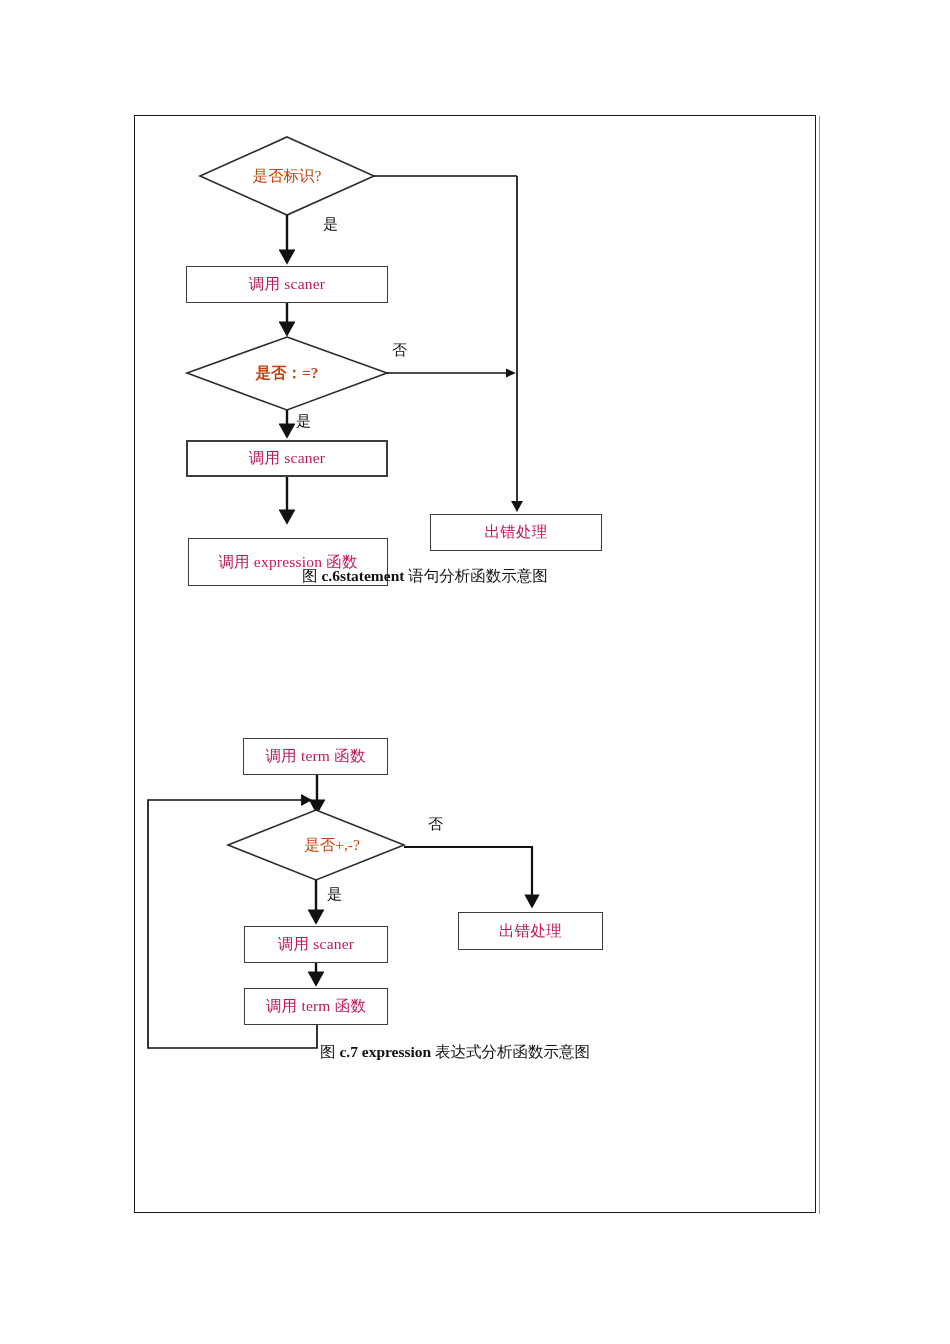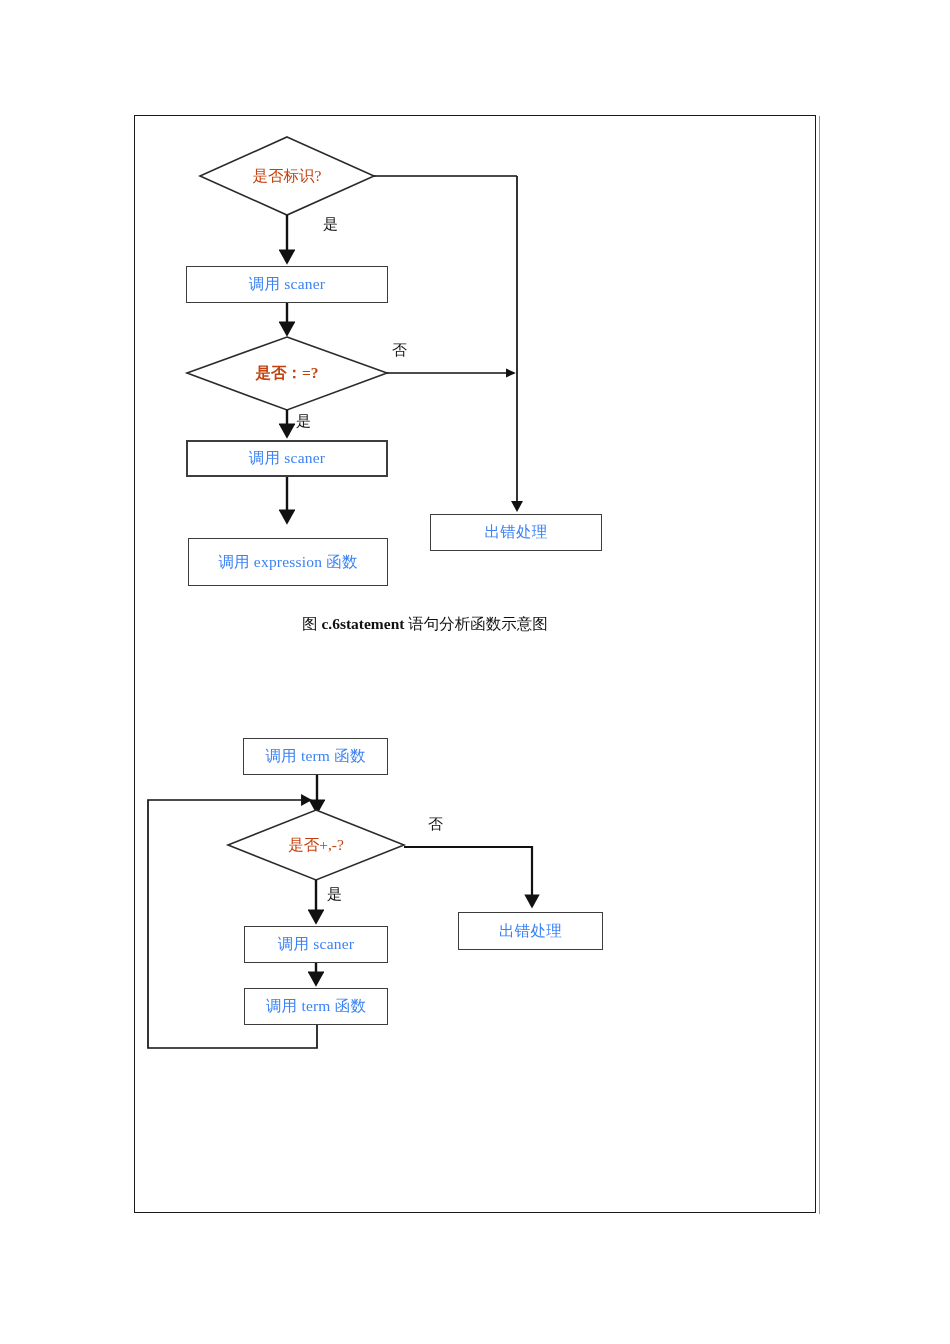--- a/index.html
+++ b/index.html
@@ -55,21 +55,21 @@
   
   .node-box {
     position: absolute;
     box-sizing: border-box;
     border: 1.3px solid #3d3d3d;
     background: #ffffff;
     display: flex;
     align-items: center;
     justify-content: center;
     font-size: 15.5px;
-    color: #3b82f6;
+    color: #be185d;
     letter-spacing: 0.2px;
     white-space: nowrap;
   }
   .node-diamond-label {
     position: absolute;
     display: flex;
     align-items: center;
     justify-content: center;
     font-size: 15.5px;
     color: #c2410c;
@@ -151,32 +151,35 @@
   <div class="node-box" style="left:188px; top:526px; width:200px; height:48px; border-width:1.6px;margin-top:12px;">调用 expression 函数</div>
 
   <div class="node-box" style="left:430px; top:514px; width:172px; height:37px; border-width:1.6px;">出错处理</div>
 
   <div class="edge-label" style="left:323px; top:215px;">是</div>
 
   <div class="edge-label" style="left:392px; top:341px;">否</div>
 
   <div class="edge-label" style="left:296px; top:412px;">是</div>
 
-  <div class="caption" style="left:302px; top:566px;margin-top:48px;">
+  <div class="caption" style="left:302px; top:566px;">
     <span class="cap-seg">图 </span><span class="cap-bold">c.6statement</span><span class="cap-seg"> 语句分析函数示意图</span>
   </div>
 
   <div class="node-box" style="left:243px; top:738px; width:145px; height:37px; border-width:1.4px;">调用 term 函数</div>
 
-  <div class="node-diamond-label" style="left:246px; top:831px; width:140px; height:28px;">是否+,-?</div>
+  <div class="node-diamond-label" style="left:262px; top:831px; width:140px; height:28px;">是否+,-?</div>
 
   <div class="node-box" style="left:244px; top:926px; width:144px; height:37px; border-width:1.4px;">调用 scaner</div>
 
   <div class="node-box" style="left:244px; top:988px; width:144px; height:37px; border-width:1.4px;">调用 term 函数</div>
 
   <div class="node-box" style="left:458px; top:912px; width:145px; height:38px; border-width:1.4px;">出错处理</div>
 
   <div class="edge-label" style="left:428px; top:815px;">否</div>
 
   <div class="edge-label" style="left:327px; top:885px;">是</div>
 
+  <div class="caption" style="left:320px; top:1042px;">
+    <span class="cap-seg">图 </span><span class="cap-bold">c.7 expression</span><span class="cap-seg"> 表达式分析函数示意图</span>
+  </div>
 
 </div>
 
 </body></html>

